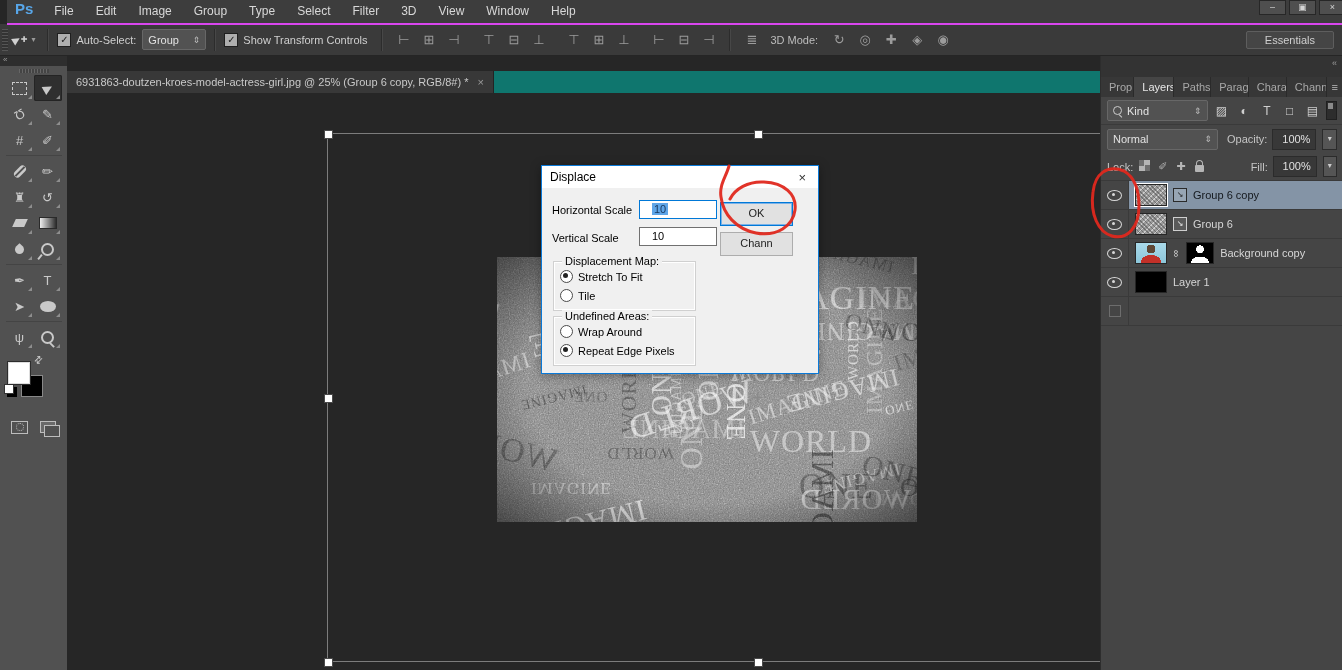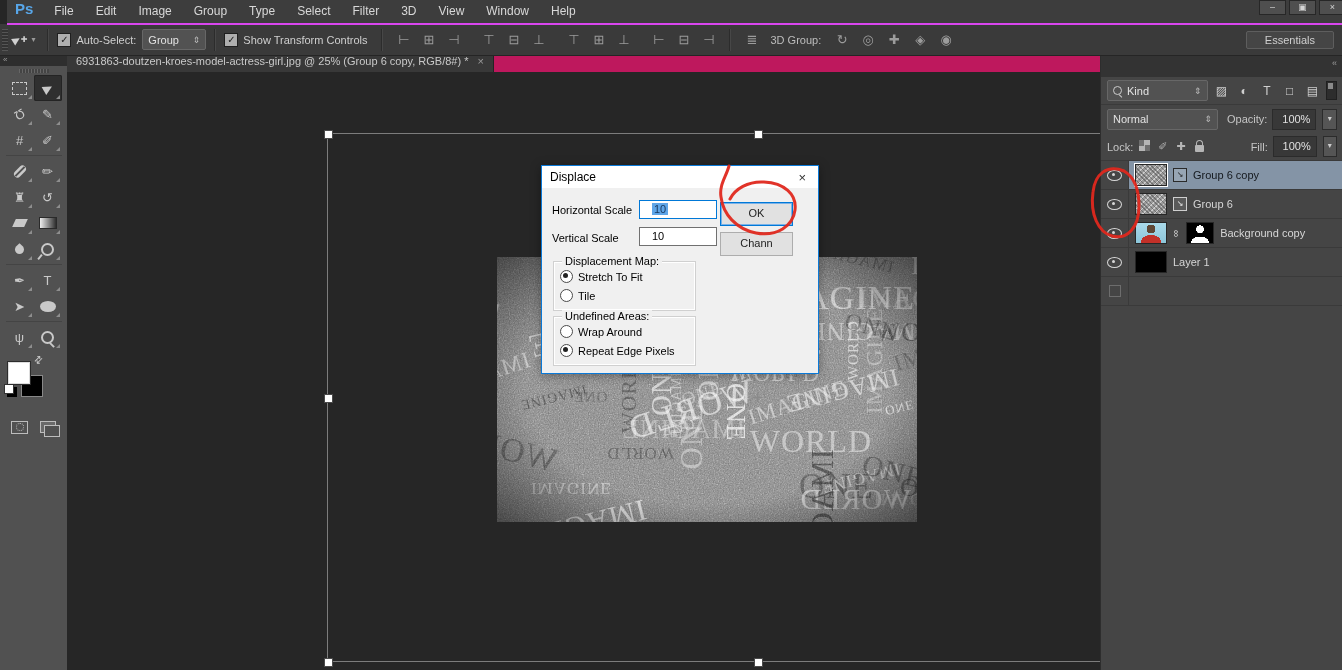--- a/index.html
+++ b/index.html
@@ -68,21 +68,21 @@
   #bg-swatch{position:absolute;left:13px;top:17px;width:20px;height:20px;background:#000;border:1px solid #888;z-index:1;}
   #swap-colors{position:absolute;left:26px;top:-4px;font-size:10px;color:#c9c9c9;transform:rotate(-45deg);}
   #mini-swatch{position:absolute;left:-4px;top:26px;width:8px;height:8px;background:#fff;border:1px solid #333;box-shadow:3px 3px 0 #000;}
   #tool-bottom{display:flex;width:56px;margin:14px auto 0;}
   .g-qmask{width:15px;height:11px;border:1px solid #bdbdbd;display:flex;align-items:center;justify-content:center;}
   .g-qmask i{width:6px;height:6px;border:1px dotted #bdbdbd;border-radius:50%;}
   .g-screen{width:14px;height:10px;border:1px solid #bdbdbd;position:relative;background:#6a6a6a;}
   .g-screen::after{content:"";position:absolute;left:3px;top:3px;width:14px;height:10px;border:1px solid #bdbdbd;background:#515151;}
 
   
-  #tabbar{left:67px;top:50px;width:1033px;height:22px;background:#be185d;z-index:15;display:flex;}
+  #tabbar{left:67px;top:71px;width:1033px;height:22px;background:#0f766e;z-index:15;display:flex;}
   #doctab{background:#383838;border-right:1px solid #232323;display:flex;align-items:center;
           padding:0 9px;color:#c9c9c9;font-size:11px;gap:9px;max-width:470px;white-space:nowrap;}
   #doctab .close{color:#9a9a9a;font-size:11px;}
 
   
   #canvas{left:67px;top:77px;width:1033px;height:593px;background:#262626;overflow:hidden;z-index:5;}
   .tline{position:absolute;background:#9a9a9a;opacity:.75;}
   .handle{position:absolute;width:7px;height:7px;background:#fff;border:1px solid #4a4a4a;z-index:6;}
   #center-pt{position:absolute;left:686px;top:316px;width:9px;height:9px;z-index:6;}
   #center-pt::before{content:"";position:absolute;left:4px;top:0;width:1px;height:9px;background:#8a8a8a;}
@@ -218,21 +218,21 @@
     <span class="ob-icon">⊟</span>
     <span class="ob-icon" style="margin-right:10px;">⊥</span>
     <span class="ob-icon">⊤</span>
     <span class="ob-icon">⊞</span>
     <span class="ob-icon" style="margin-right:10px;">⊥</span>
     <span class="ob-icon">⊢</span>
     <span class="ob-icon">⊟</span>
     <span class="ob-icon">⊣</span>
     <div class="ob-sep"></div>
     <span class="ob-icon">≣</span>
-    <span id="mode3d-label">3D Group:</span>
+    <span id="mode3d-label">3D Mode:</span>
     <span class="icon3d">↻</span>
     <span class="icon3d">◎</span>
     <span class="icon3d">✚</span>
     <span class="icon3d">◈</span>
     <span class="icon3d">◉</span>
     <span id="workspace-btn">Essentials</span>
   </div>
 
   <div id="toolcol" class="abs">
     <div id="toolcol-head">
@@ -489,20 +489,29 @@
         <span class="radio on"></span>
         <span>Repeat Edge Pixels</span>
       </div>
     </div>
   </div>
 
   <div id="rightcol" class="abs">
     <div id="rc-head">
       <span>«</span>
     </div>
+    <div id="ptabs">
+      <span class="ptab">Prop</span>
+      <span class="ptab active">Layers</span>
+      <span class="ptab">Paths</span>
+      <span class="ptab">Parag</span>
+      <span class="ptab">Chara</span>
+      <span class="ptab">Chann</span>
+      <span id="ptab-menu">≡</span>
+    </div>
     <div class="prow" id="kind-row">
       <div class="dropdown" id="kind-dd">
         <i class="searchicon"></i>
         <span>Kind</span>
         <span class="updown" style="margin-left:auto;">⇕</span>
       </div>
       <span class="kf-icon">▨</span>
       <span class="kf-icon">◐</span>
       <span class="kf-icon">T</span>
       <span class="kf-icon">□</span>

